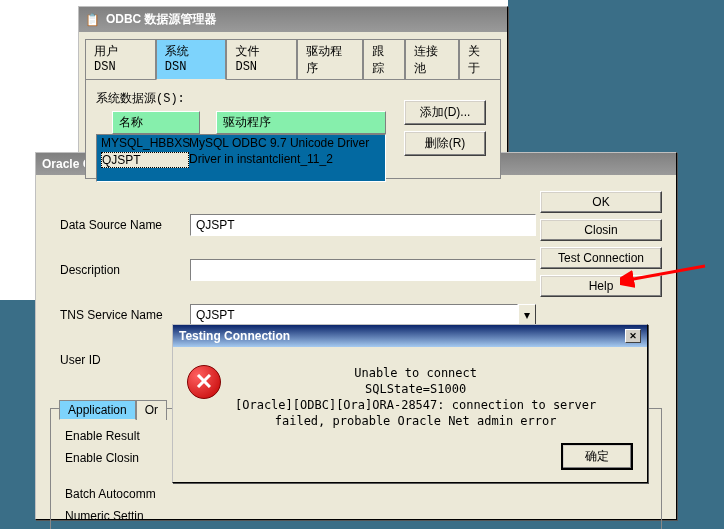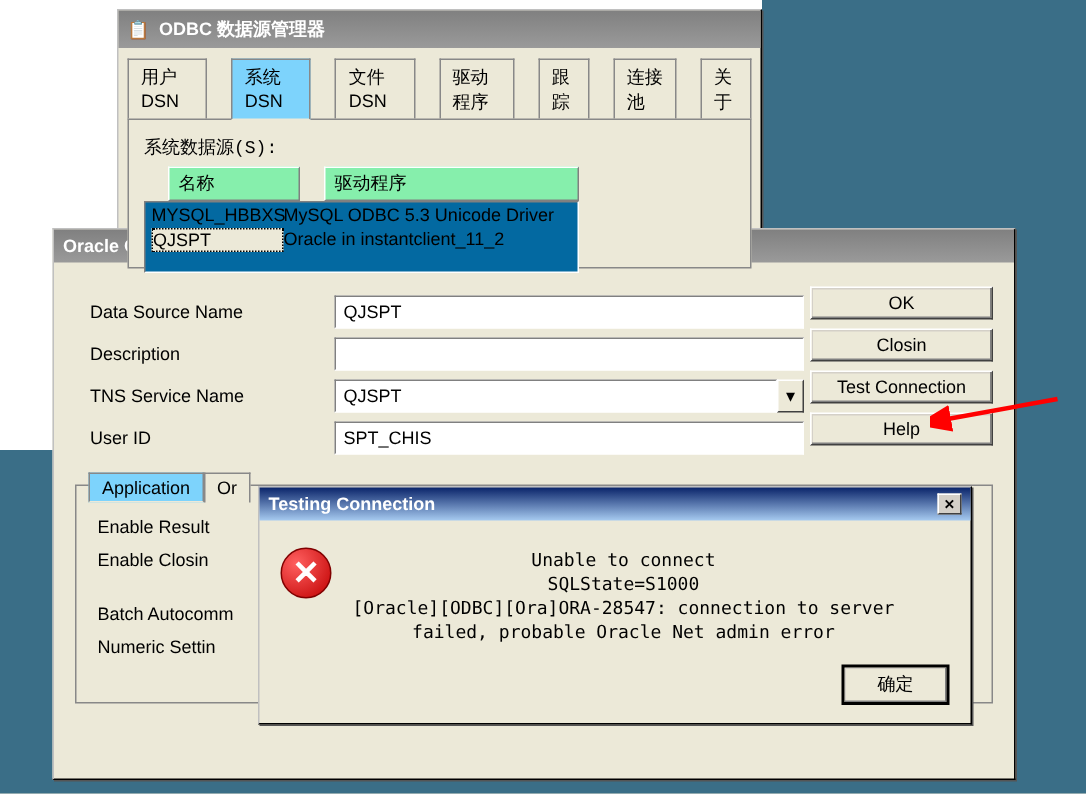--- a/index.html
+++ b/index.html
@@ -41,21 +41,22 @@
     border: 1px solid #fff;
     border-right-color: #404040;
     border-bottom-color: #404040;
     display: flex; align-items: center; justify-content: center;
     font-size: 9px; font-weight: bold; color:#000;
     cursor: default;
   }
   .tabstrip {
     display: flex;
     padding: 6px 6px 0 6px;
-    gap: 16px;
+    gap: 0;
+    font-family: Liberation Mono, monospace;
   }
   .tab {
     padding: 3px 8px;
     border: 1px solid #888;
     border-bottom: none;
     background: #ece9d8;
     font-size: 12px;
     position: relative;
     top: 1px;
   }
@@ -102,21 +103,21 @@
     border: 1px solid #fff;
     border-right-color:#404040;
     border-bottom-color:#404040;
     box-shadow: inset -1px -1px 0 #808080, inset 1px 1px 0 #d4d0c8;
     text-align: center;
     cursor: default;
     font-size:12px;
   }
   .sidebtns { position:absolute; right:14px; top:20px; display:flex; flex-direction:column; gap:6px;}
   
-  .form-row { display:flex; align-items:center; margin:6px 0;gap:33px; }
+  .form-row { display:flex; align-items:center; margin:23px 0; }
   .form-label { width:130px; }
   .textbox {
     flex:1;
     background:#fff;
     border:1px solid #808080;
     border-right-color:#fff;
     border-bottom-color:#fff;
     padding:3px 5px;
     height:22px;
     font-size:12px;
@@ -188,27 +189,31 @@
   <div class="tabbody" style="height:100px; position:relative;">
     <div class="groupbox-label">系统数据源(S):</div>
     <div style="width:290px;">
       <div class="listheader">
         <div class="colh" style="width:88px;">名称</div>
         <div class="colh" style="flex:1;">驱动程序</div>
       </div>
       <div class="listbox">
         <div class="listrow">
           <span class="cell1">MYSQL_HBBXS</span>
-          <span>MySQL ODBC 5.3 Unicode Driver</span>
+          <span>MySQL ODBC 9.7 Unicode Driver</span>
         </div>
         <div class="listrow sel">
           <span class="cell1">QJSPT</span>
-          <span>Oracle in instantclient_11_2</span>
+          <span>Driver in instantclient_11_2</span>
         </div>
       </div>
+    </div>
+    <div class="sidebtns">
+      <div class="btn">添加(D)...</div>
+      <div class="btn">删除(R)</div>
     </div>
   </div>
 </div>
 
 <div class="window" style="left:35px; top:152px; width:642px; height:368px;">
   <div class="titlebar">
     <span>Oracle ODBC Driver Configuration</span>
     <span class="spacer"></span>
   </div>
   <div style="position:relative; padding:16px 140px 4px 24px;">

